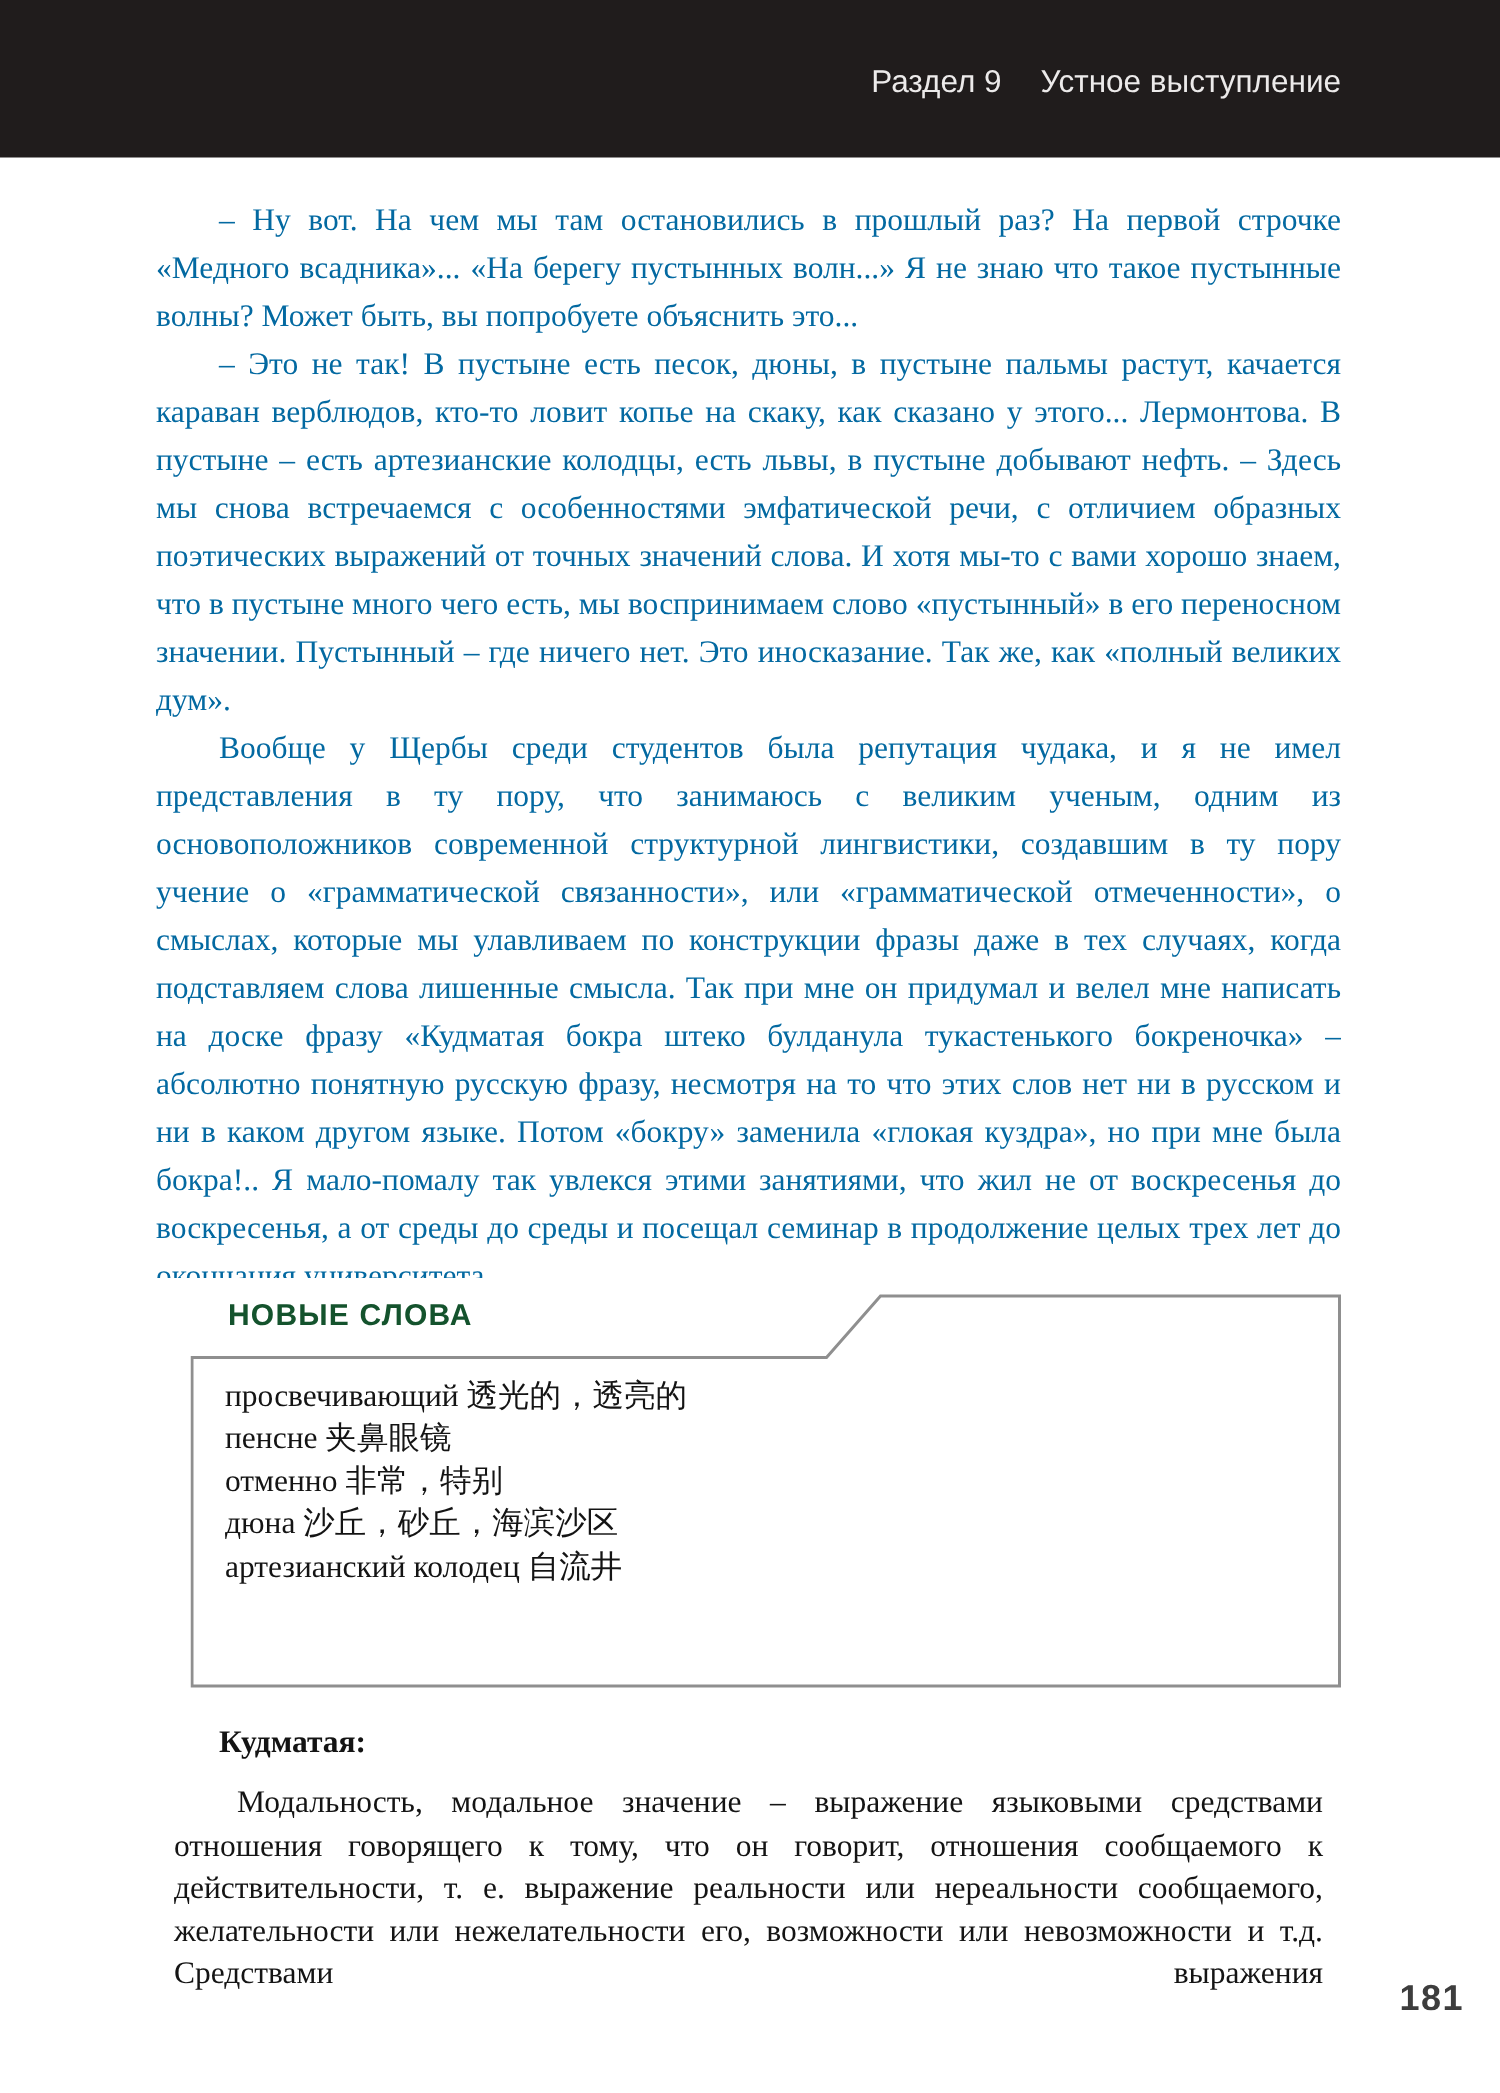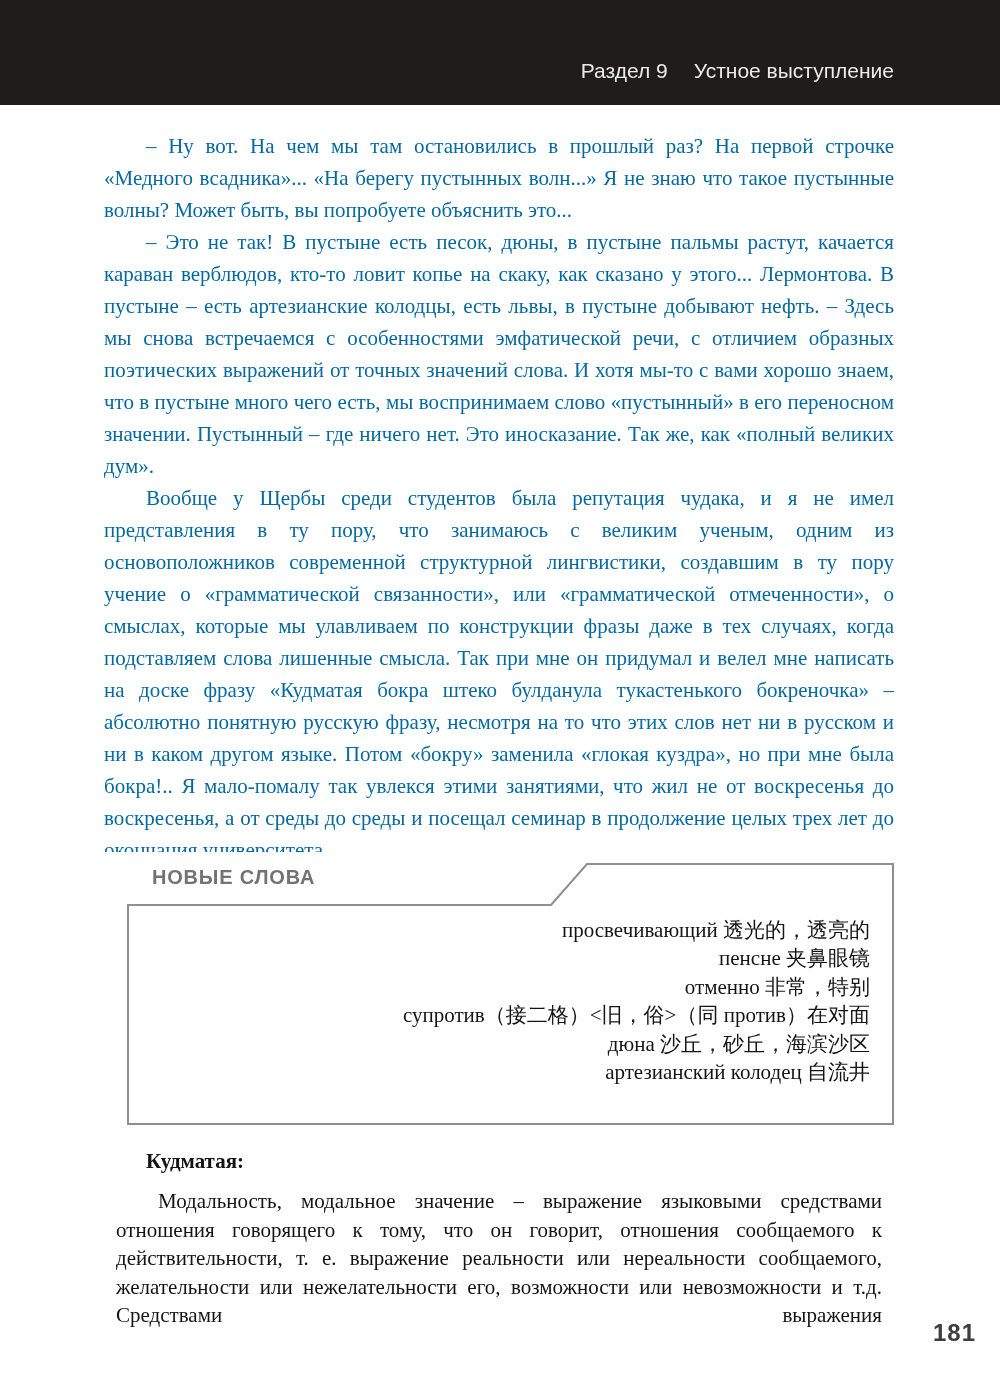--- a/index.html
+++ b/index.html
@@ -10,21 +10,21 @@
     overflow:hidden;
     font-family:"Liberation Serif", serif;
   }
   
   .header-bar{
     position:absolute;left:0;top:0;
     width:1000px;height:105px;
     background:#201c1c;
   }
   .header-text{
-    position:absolute;right:106px;top:60px;
+    position:absolute;right:106px;top:44px;
     font-family:"Liberation Sans", sans-serif;
     font-size:21px;line-height:22px;
     color:#eceaea;
     display:flex;gap:26px;
     white-space:nowrap;
   }
   
   .body-text{
     position:absolute;left:104px;top:130px;
     width:790px;height:722px;
@@ -32,34 +32,34 @@
     font-size:21px;line-height:32px;
     color:#0369a1;
     text-align:justify;
   }
   .body-text p{margin:0;text-indent:42px;}
   
   .vocab-heading{
     position:absolute;left:152px;top:866px;
     font-family:"Liberation Sans", sans-serif;
     font-weight:bold;font-size:20px;line-height:22px;
-    letter-spacing:0.8px;color:#737373;
+    letter-spacing:0.8px;color:#14532d;
     white-space:nowrap;
   }
   .vocab-box-svg{
     position:absolute;left:127px;top:862px;
     width:768px;height:264px;
   }
   .vocab-list{
     position:absolute;left:150px;top:916px;
     width:720px;
     font-size:21px;line-height:28.4px;
     color:#141414;
   }
-  .vocab-row{white-space:nowrap;text-align:right;}
+  .vocab-row{white-space:nowrap;}
   
   .reference{
     position:absolute;left:104px;top:1147px;
     width:790px;
     font-size:21px;line-height:28.45px;
     color:#141414;
   }
   .reference .ref-heading{
     margin:0;text-indent:42px;font-weight:bold;
   }
@@ -96,21 +96,20 @@
   <svg class="vocab-box-svg" viewBox="0 0 768 264" xmlns="http://www.w3.org/2000/svg">
     <polygon points="1,43 424,43 460,2 766,2 766,262 1,262" fill="none" stroke="#8f8f8f" stroke-width="2" stroke-linejoin="miter"></polygon>
   </svg>
 
   <div class="vocab-heading">НОВЫЕ СЛОВА</div>
 
   <div class="vocab-list">
     <div class="vocab-row"><span>просвечивающий</span> <span>透光的，透亮的</span></div>
     <div class="vocab-row"><span>пенсне</span> <span>夹鼻眼镜</span></div>
     <div class="vocab-row"><span>отменно</span> <span>非常，特别</span></div>
-    <div class="vocab-row"><span>супротив</span><span>（接二格）&lt;旧，俗&gt;（同 против）在对面</span></div>
     <div class="vocab-row"><span>дюна</span> <span>沙丘，砂丘，海滨沙区</span></div>
     <div class="vocab-row"><span>артезианский колодец</span> <span>自流井</span></div>
   </div>
 
   <div class="reference">
     <p class="ref-heading">Кудматая:</p>
     <p class="ref-body">Модальность, модальное значение – выражение  языковыми средствами отношения говорящего к тому, что он говорит, отношения сообщаемого к действительности, т. е. выражение реальности или нереальности сообщаемого, желательности или нежелательности его, возможности или невозможности и т.д. Средствами выражения</p>
   </div>
 
   <div class="page-number">181</div>

